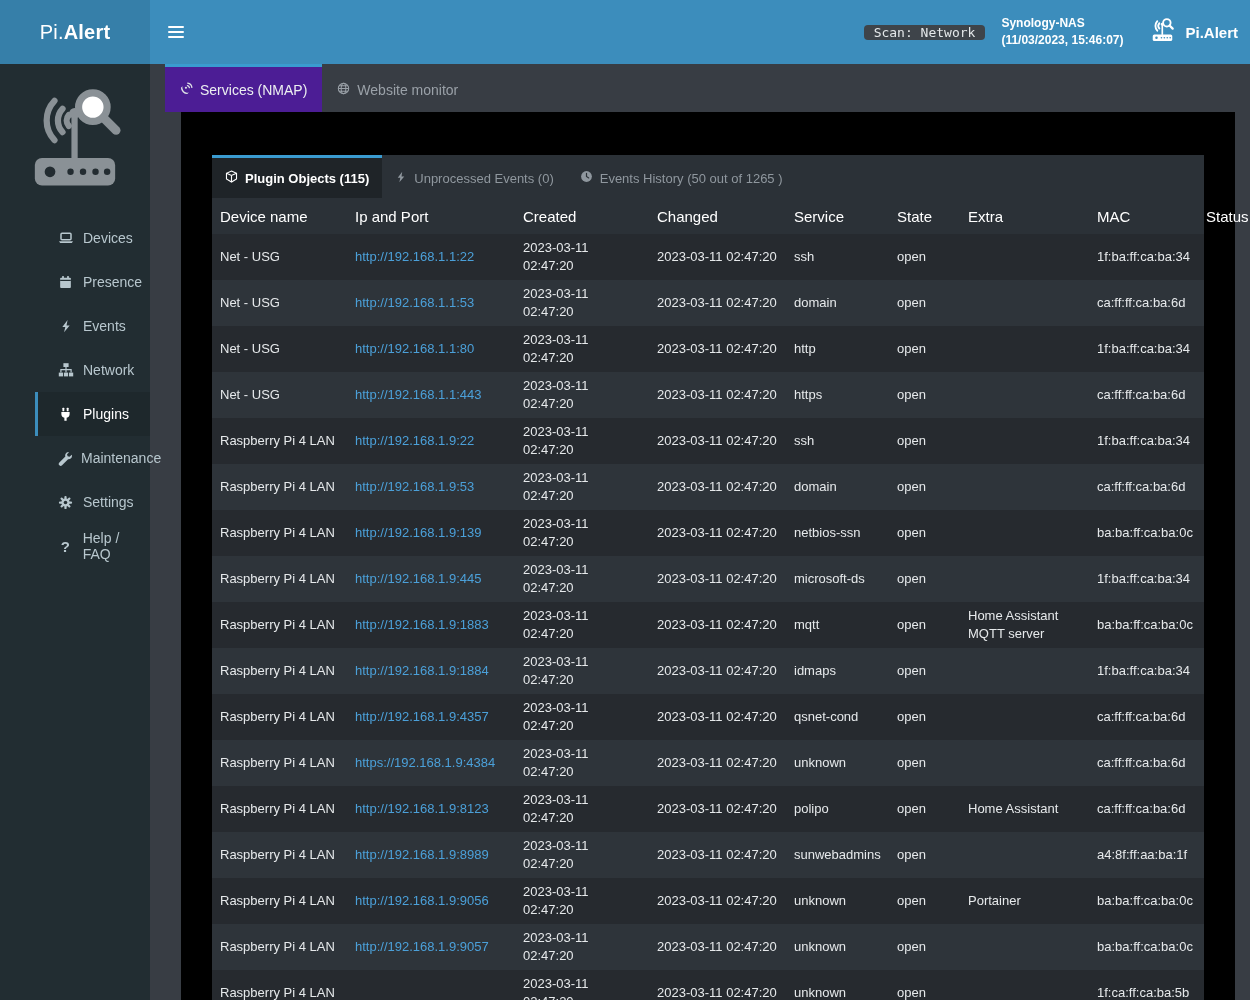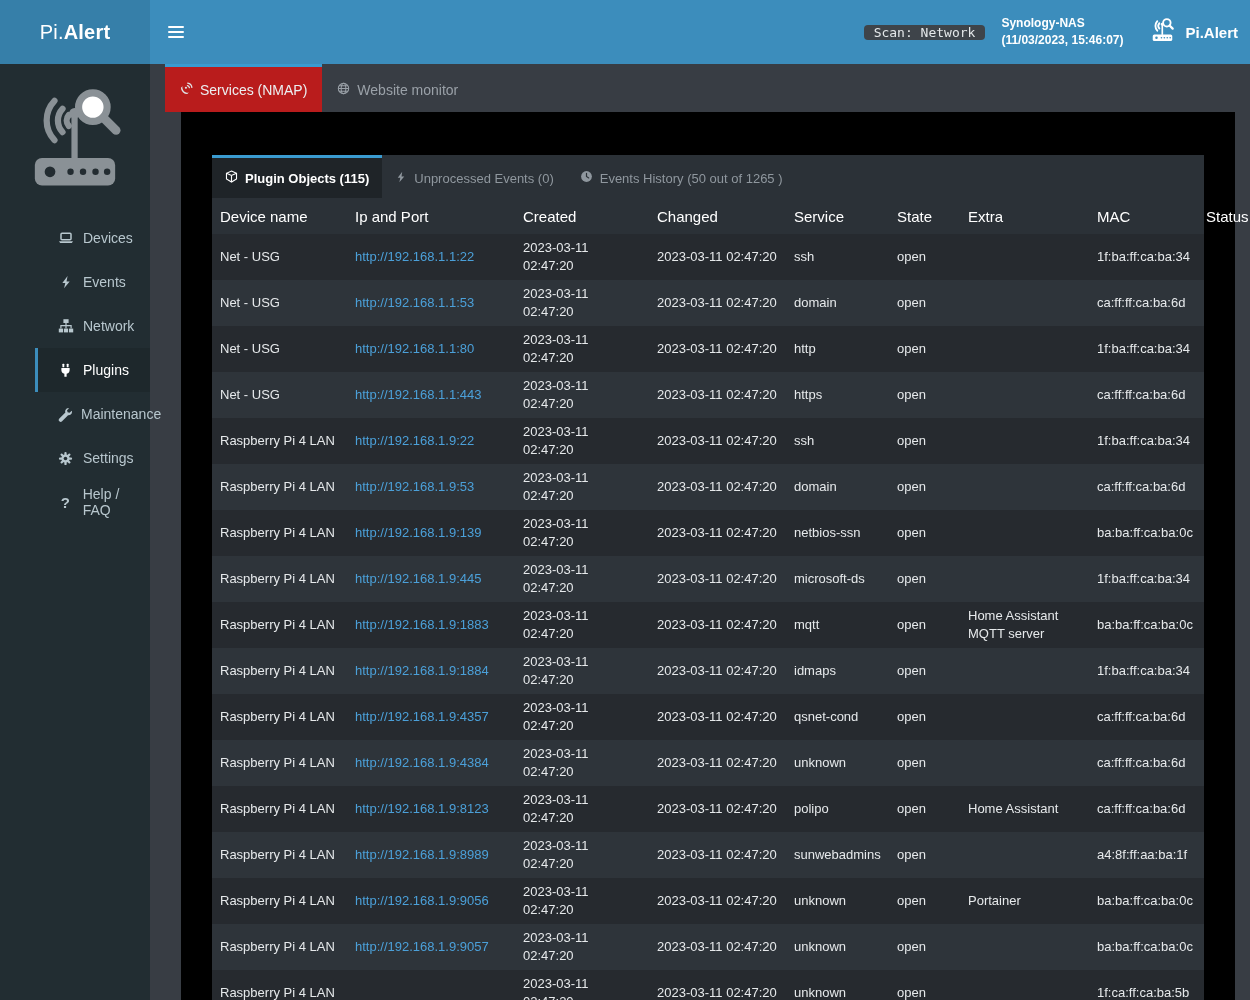--- a/index.html
+++ b/index.html
@@ -38,21 +38,21 @@
   .content { flex: 1; display: flex; flex-direction: column; padding: 0 15px; min-width: 0; }
   .page-head { display: flex; align-items: center; gap: 11px; margin: 12px 0 10px; height: 34px; }
   .page-head h1 { font-size: 24px; font-weight: 400; color: #ccd1d7; }
   .help-badge { display: inline-block; width: 15px; height: 15px; border-radius: 50%; background: #3c8dbc;
     color: #fff; font-size: 10px; font-weight: 700; text-align: center; line-height: 15px;
     vertical-align: top; margin: -6px 0 0 2px; cursor: pointer; }
 
   .tabs { display: flex; height: 48px; flex-shrink: 0; }
   .tab { display: flex; align-items: center; gap: 7px; padding: 0 15px; font-size: 14px;
     color: #9aa1a8; border-top: 3px solid transparent; cursor: pointer; }
-  .tab.active { background: #b91c1c; border-top-color: #3a9bd0; color: #eceff1; }
+  .tab.active { background: #4c1d95; border-top-color: #3a9bd0; color: #eceff1; }
 
   .box { flex: 1; background: #000000; padding: 31px; min-height: 0; margin-left: 16px; }
   .panel { margin-top: 12px; background: #2b3137; }
   .subtabs { display: flex; height: 43px; }
   .subtab { display: flex; align-items: center; gap: 7px; padding: 0 13px; font-size: 13px;
     color: #8f979e; border-top: 3px solid transparent; cursor: pointer; }
   .subtab.active { background: #1f2428; border-top-color: #3a9bd0; color: #fff; font-weight: 700; }
 
   table { width: 100%; border-collapse: collapse; table-layout: fixed; }
   thead th { padding: 10px 8px 9px; text-align: left; font-size: 15px; font-weight: 400; color: #fff; }
@@ -144,20 +144,31 @@
           <span class="mi">
             <svg viewBox="0 0 16 16" width="16" height="16">
                 <rect x="3" y="3.2" width="10" height="6.6" rx="1" fill="none" stroke="#b8c7ce" stroke-width="1.5"></rect>
                 <path d="M1 11.2h14l-1.2 1.9H2.2z" fill="#b8c7ce"></path>
               </svg>
           </span>
           <span>Devices</span>
         </li>
         <li>
           <span class="mi">
+            <svg viewBox="0 0 16 16" width="15" height="15">
+                <rect x="2.3" y="2.8" width="11.4" height="11" rx="1" fill="#b8c7ce"></rect>
+                <rect x="4.4" y="1" width="1.9" height="3.4" rx=".6" fill="#b8c7ce"></rect>
+                <rect x="9.7" y="1" width="1.9" height="3.4" rx=".6" fill="#b8c7ce"></rect>
+                <rect x="2.3" y="5.1" width="11.4" height="1.3" fill="#222d32"></rect>
+              </svg>
+          </span>
+          <span>Presence</span>
+        </li>
+        <li>
+          <span class="mi">
             <svg viewBox="0 0 16 16" width="14" height="14">
                 <path d="M9.8 1 3.8 9.2h3.4L5.8 15.2 12.2 7.4H8.6z" fill="#b8c7ce"></path>
               </svg>
           </span>
           <span>Events</span>
         </li>
         <li>
           <span class="mi">
             <svg viewBox="0 0 16 16" width="16" height="16">
                 <rect x="5.4" y="1.2" width="5.2" height="3.8" fill="#b8c7ce"></rect>
@@ -411,21 +422,21 @@
                   <td>2023-03-11 02:47:20</td>
                   <td>2023-03-11 02:47:20</td>
                   <td>qsnet-cond</td>
                   <td>open</td>
                   <td></td>
                   <td>ca:ff:ff:ca:ba:6d</td>
                   <td class="status-cell"><span class="checkbox checked"></span></td>
                 </tr>
                 <tr>
                   <td>Raspberry Pi 4 LAN</td>
-                  <td><a href="#">http://192.168.1.9:4384</a></td>
+                  <td><a href="#">https://192.168.1.9:4384</a></td>
                   <td>2023-03-11 02:47:20</td>
                   <td>2023-03-11 02:47:20</td>
                   <td>unknown</td>
                   <td>open</td>
                   <td></td>
                   <td>ca:ff:ff:ca:ba:6d</td>
                   <td class="status-cell"><span class="checkbox checked"></span></td>
                 </tr>
                 <tr>
                   <td>Raspberry Pi 4 LAN</td>

